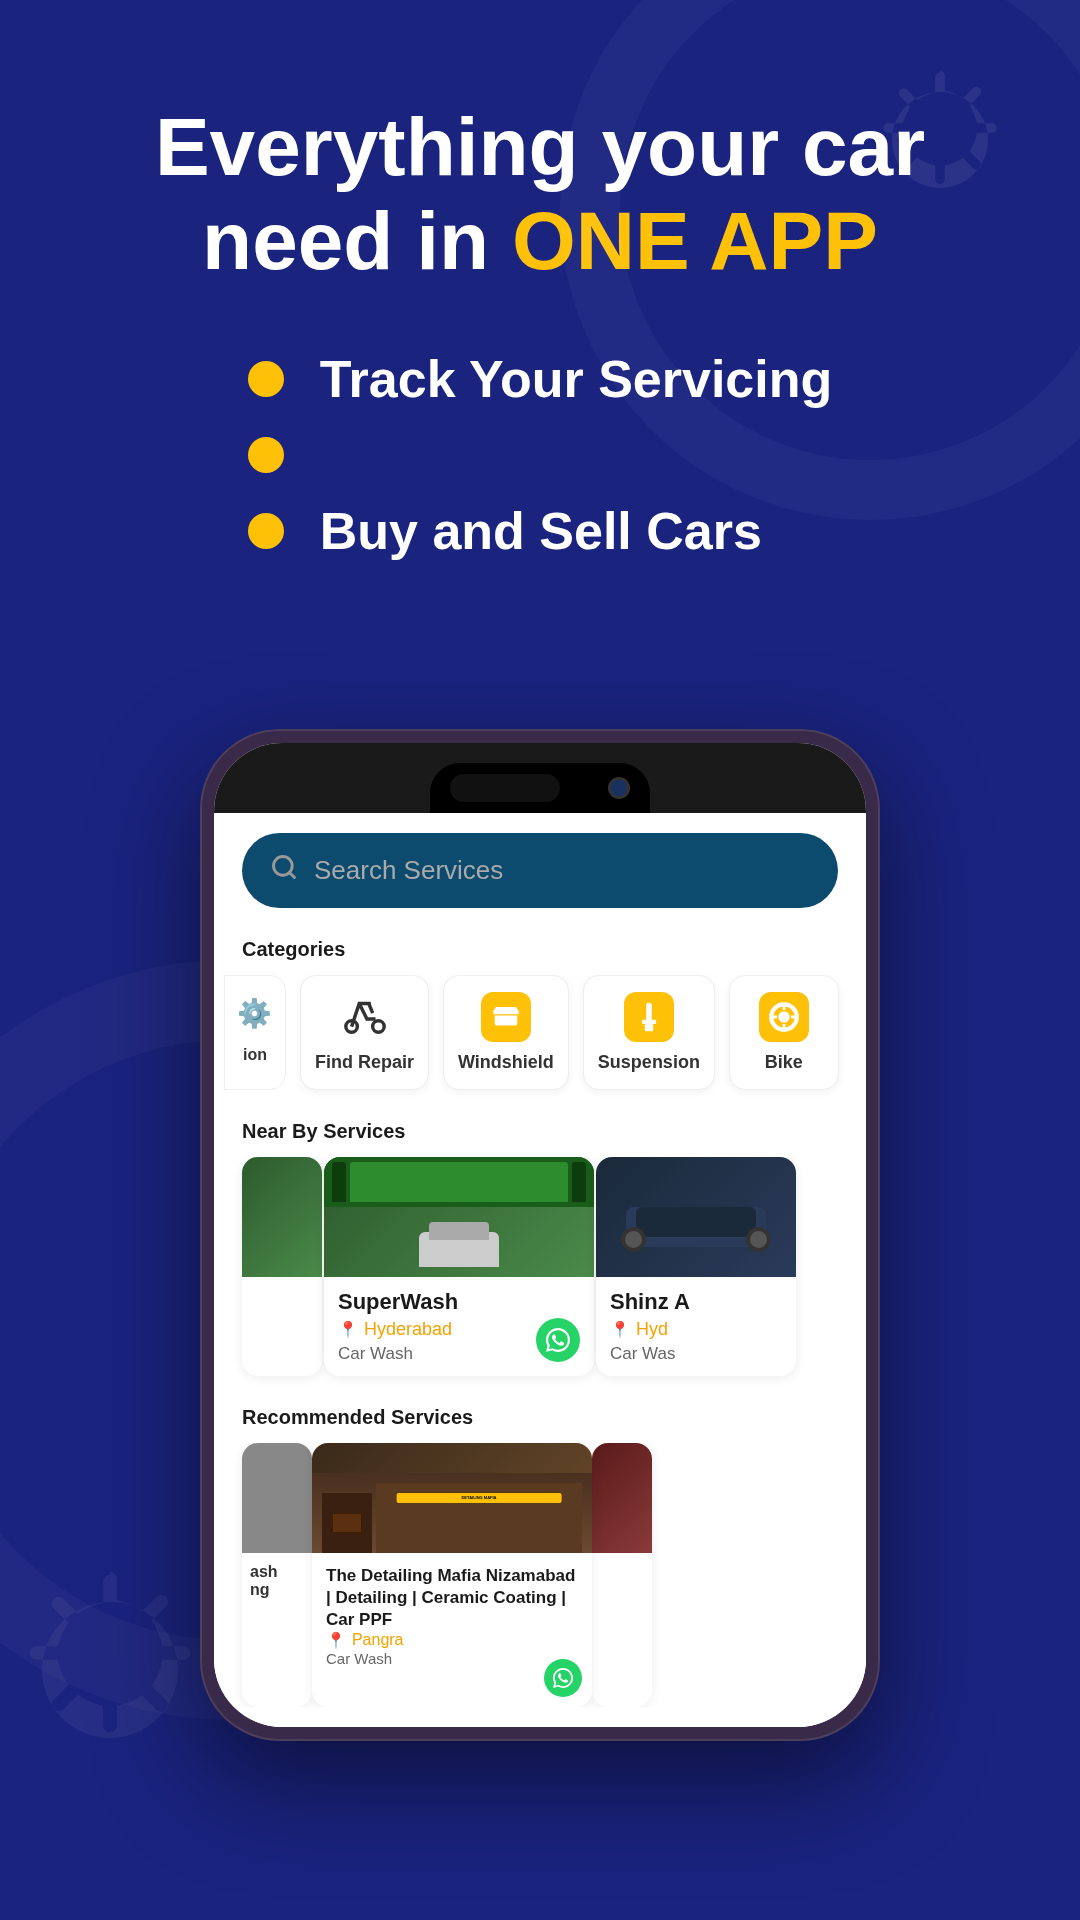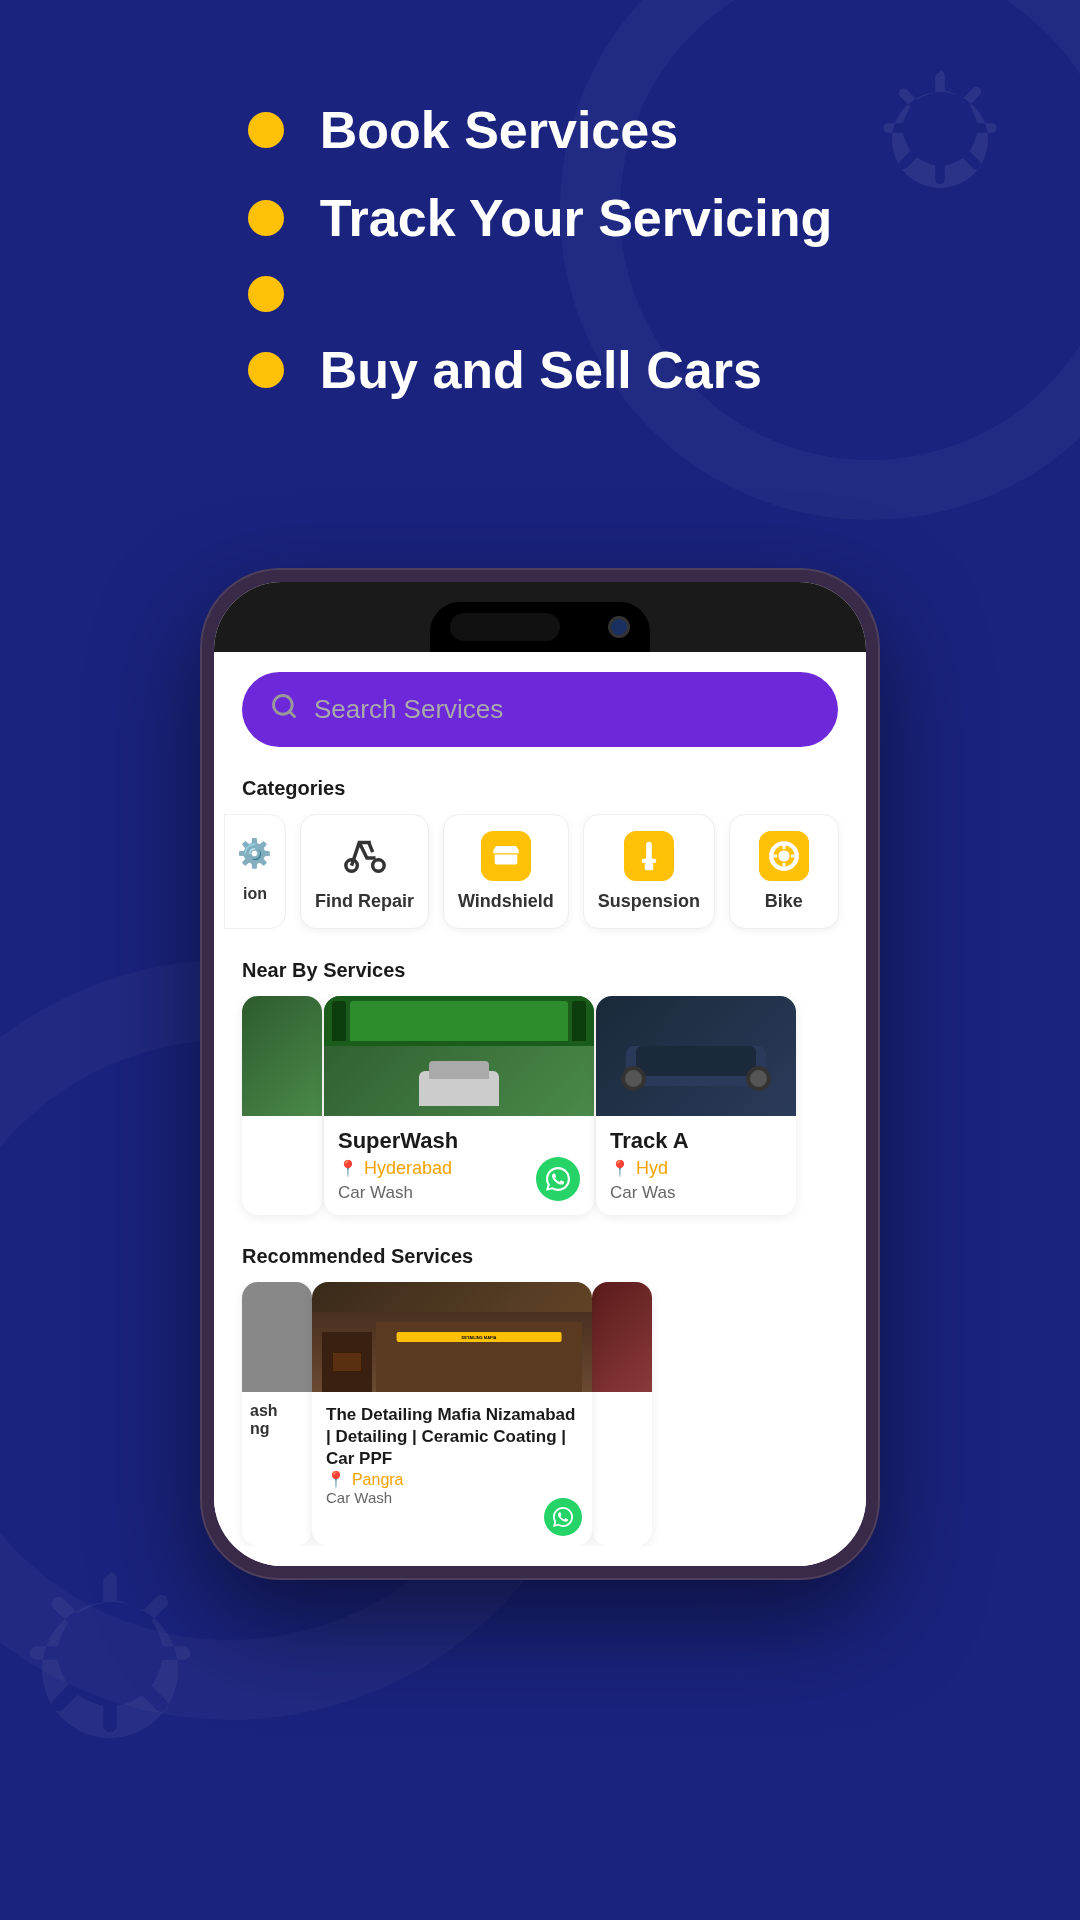--- a/index.html
+++ b/index.html
@@ -125,21 +125,21 @@
       padding: 0 0 20px 0;
       overflow: hidden;
     }
 
     
     .search-bar-container {
       padding: 20px 28px 10px;
     }
 
     .search-bar {
-      background: #6d28d9;
+      background: #0c4a6e;
       border-radius: 40px;
       padding: 20px 28px;
       display: flex;
       align-items: center;
       gap: 16px;
     }
 
     .search-icon-wrap {
       color: #999;
       font-size: 28px;
@@ -350,26 +350,26 @@
 
 <svg class="watermark-gear" viewBox="0 0 100 100" style="position:absolute;top:20px;right:20px;width:240px;height:240px;opacity:0.07;">
   <path fill="white" d="M50 30a20 20 0 1 1 0 40 20 20 0 0 1 0-40zm0-8a2 2 0 0 0-2 2v6.2a22 22 0 0 0-7.5 3.1l-4.4-4.4a2 2 0 0 0-2.8 2.8l4.4 4.4A22 22 0 0 0 34.6 43H28.4a2 2 0 0 0 0 4H34.6a22 22 0 0 0 3.1 7.5l-4.4 4.4a2 2 0 0 0 2.8 2.8l4.4-4.4A22 22 0 0 0 48 60.6V66.4a2 2 0 0 0 4 0V60.6a22 22 0 0 0 7.5-3.1l4.4 4.4a2 2 0 0 0 2.8-2.8l-4.4-4.4A22 22 0 0 0 65.4 47H71.6a2 2 0 0 0 0-4H65.4a22 22 0 0 0-3.1-7.5l4.4-4.4a2 2 0 0 0-2.8-2.8l-4.4 4.4A22 22 0 0 0 52 29.4V23.2a2 2 0 0 0-2-2z"></path>
 </svg>
 
 <svg viewBox="0 0 100 100" style="position:absolute;bottom:80px;left:-60px;width:340px;height:340px;opacity:0.05;">
   <path fill="white" d="M50 30a20 20 0 1 1 0 40 20 20 0 0 1 0-40zm0-8a2 2 0 0 0-2 2v6.2a22 22 0 0 0-7.5 3.1l-4.4-4.4a2 2 0 0 0-2.8 2.8l4.4 4.4A22 22 0 0 0 34.6 43H28.4a2 2 0 0 0 0 4H34.6a22 22 0 0 0 3.1 7.5l-4.4 4.4a2 2 0 0 0 2.8 2.8l4.4-4.4A22 22 0 0 0 48 60.6V66.4a2 2 0 0 0 4 0V60.6a22 22 0 0 0 7.5-3.1l4.4 4.4a2 2 0 0 0 2.8-2.8l-4.4-4.4A22 22 0 0 0 65.4 47H71.6a2 2 0 0 0 0-4H65.4a22 22 0 0 0-3.1-7.5l4.4-4.4a2 2 0 0 0-2.8-2.8l-4.4 4.4A22 22 0 0 0 52 29.4V23.2a2 2 0 0 0-2-2z"></path>
 </svg>
 
 <div class="hero-section">
+  <h1 class="hero-title">
+    <span>Everything your car</span><br>
+    <span>need in </span><span class="highlight">ONE APP</span>
+  </h1>
 
   <ul class="feature-list">
-    <li>
-      <div class="bullet-dot"></div>
-      <span>Book Services</span>
-    </li>
     <li>
       <div class="bullet-dot"></div>
       <span>Track Your Servicing</span>
     </li>
     <li>
       <div class="bullet-dot"></div>
     </li>
     <li>
       <div class="bullet-dot"></div>
       <span>Buy and Sell Cars</span>
@@ -503,21 +503,21 @@
               <div style="width:100%;height:100%;display:flex;align-items:center;justify-content:center;">
                 <div style="position:relative;width:160px;height:80px;">
                   <div style="position:absolute;bottom:10px;left:10px;right:10px;height:40px;background:#2a3a5a;border-radius:8px 8px 0 0;"></div>
                   <div style="position:absolute;bottom:20px;left:20px;right:20px;height:30px;background:#1a2a3a;border-radius:6px 6px 0 0;"></div>
                   <div style="position:absolute;bottom:5px;left:5px;width:25px;height:25px;background:#555;border-radius:50%;border:4px solid #333;"></div>
                   <div style="position:absolute;bottom:5px;right:5px;width:25px;height:25px;background:#555;border-radius:50%;border:4px solid #333;"></div>
                 </div>
               </div>
             </div>
             <div class="service-card-info">
-              <div class="service-name">Track A</div>
+              <div class="service-name">Shinz A</div>
               <div class="service-location">
                 <span class="loc-pin">📍</span>
                 <span>Hyd</span>
               </div>
               <div class="service-type">Car Was</div>
             </div>
           </div>
         </div>
 
         <div class="section-title">Recommended Services</div>

